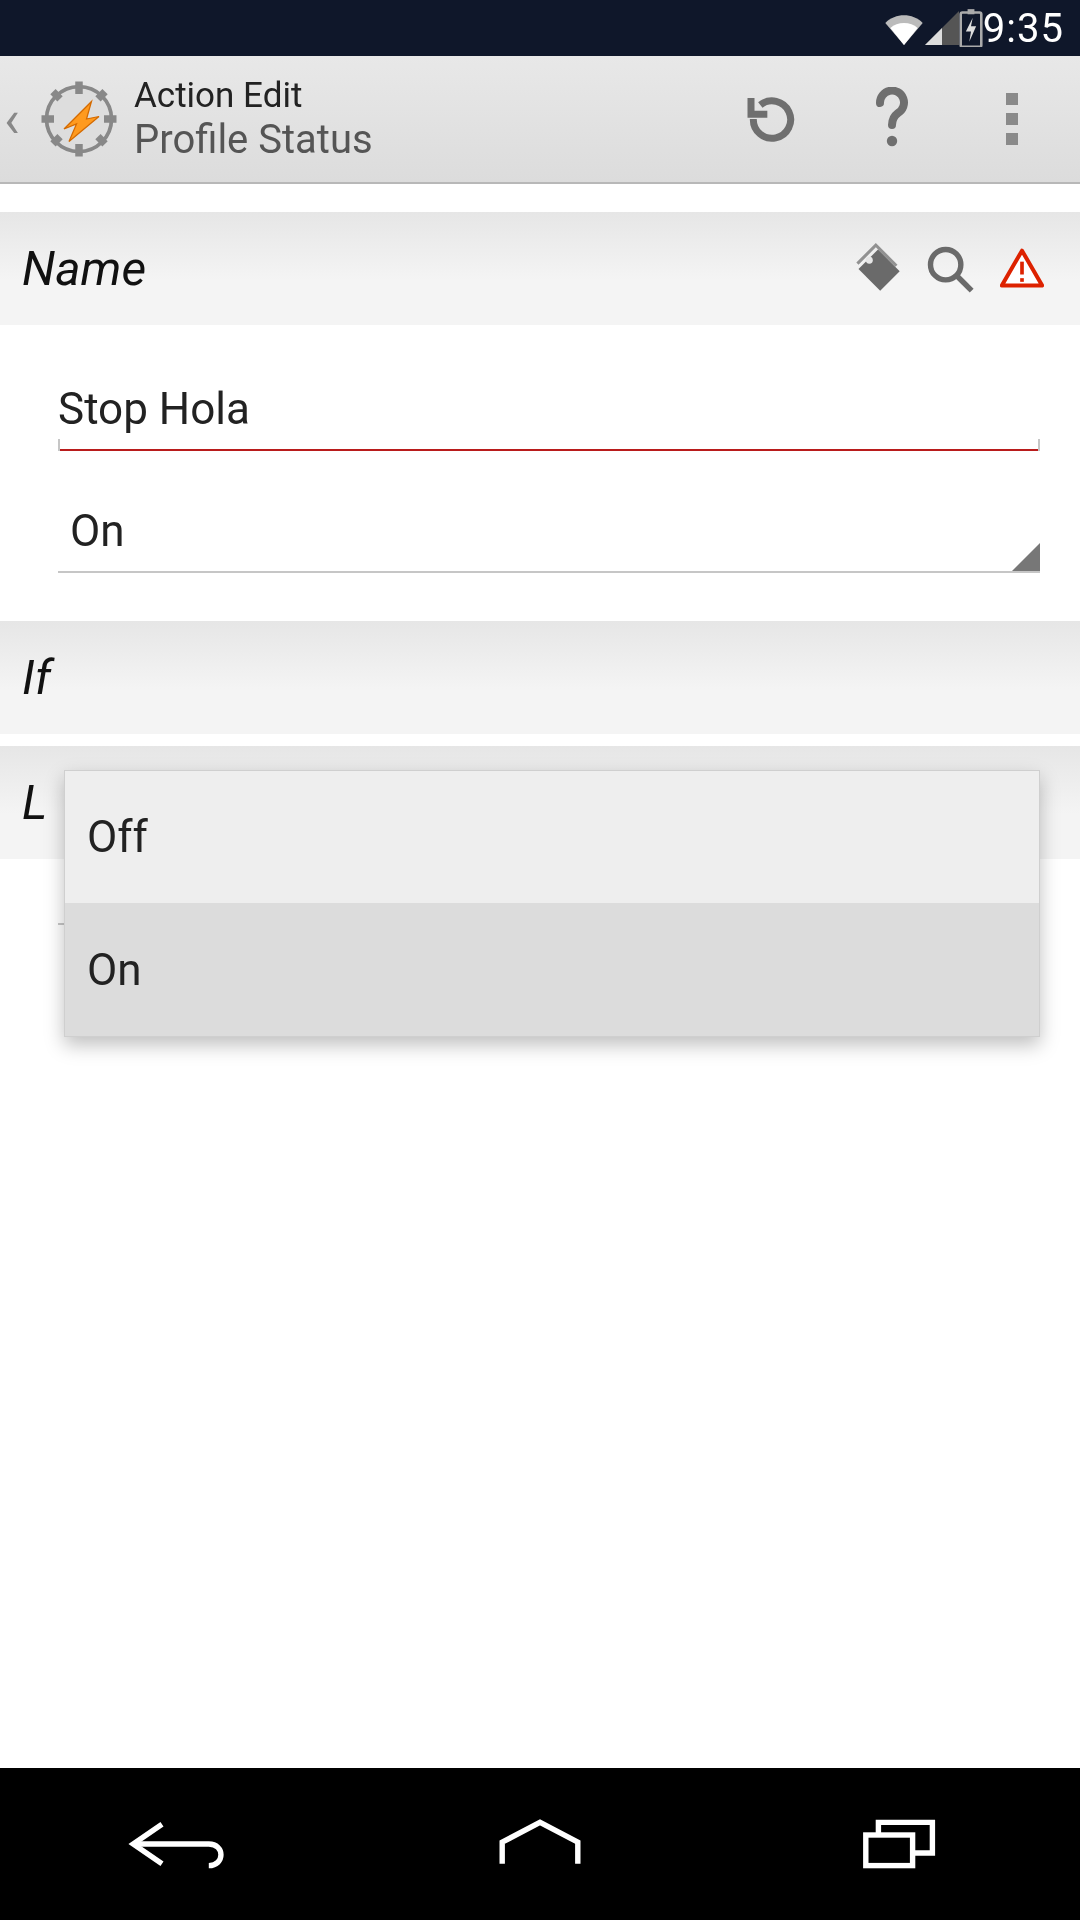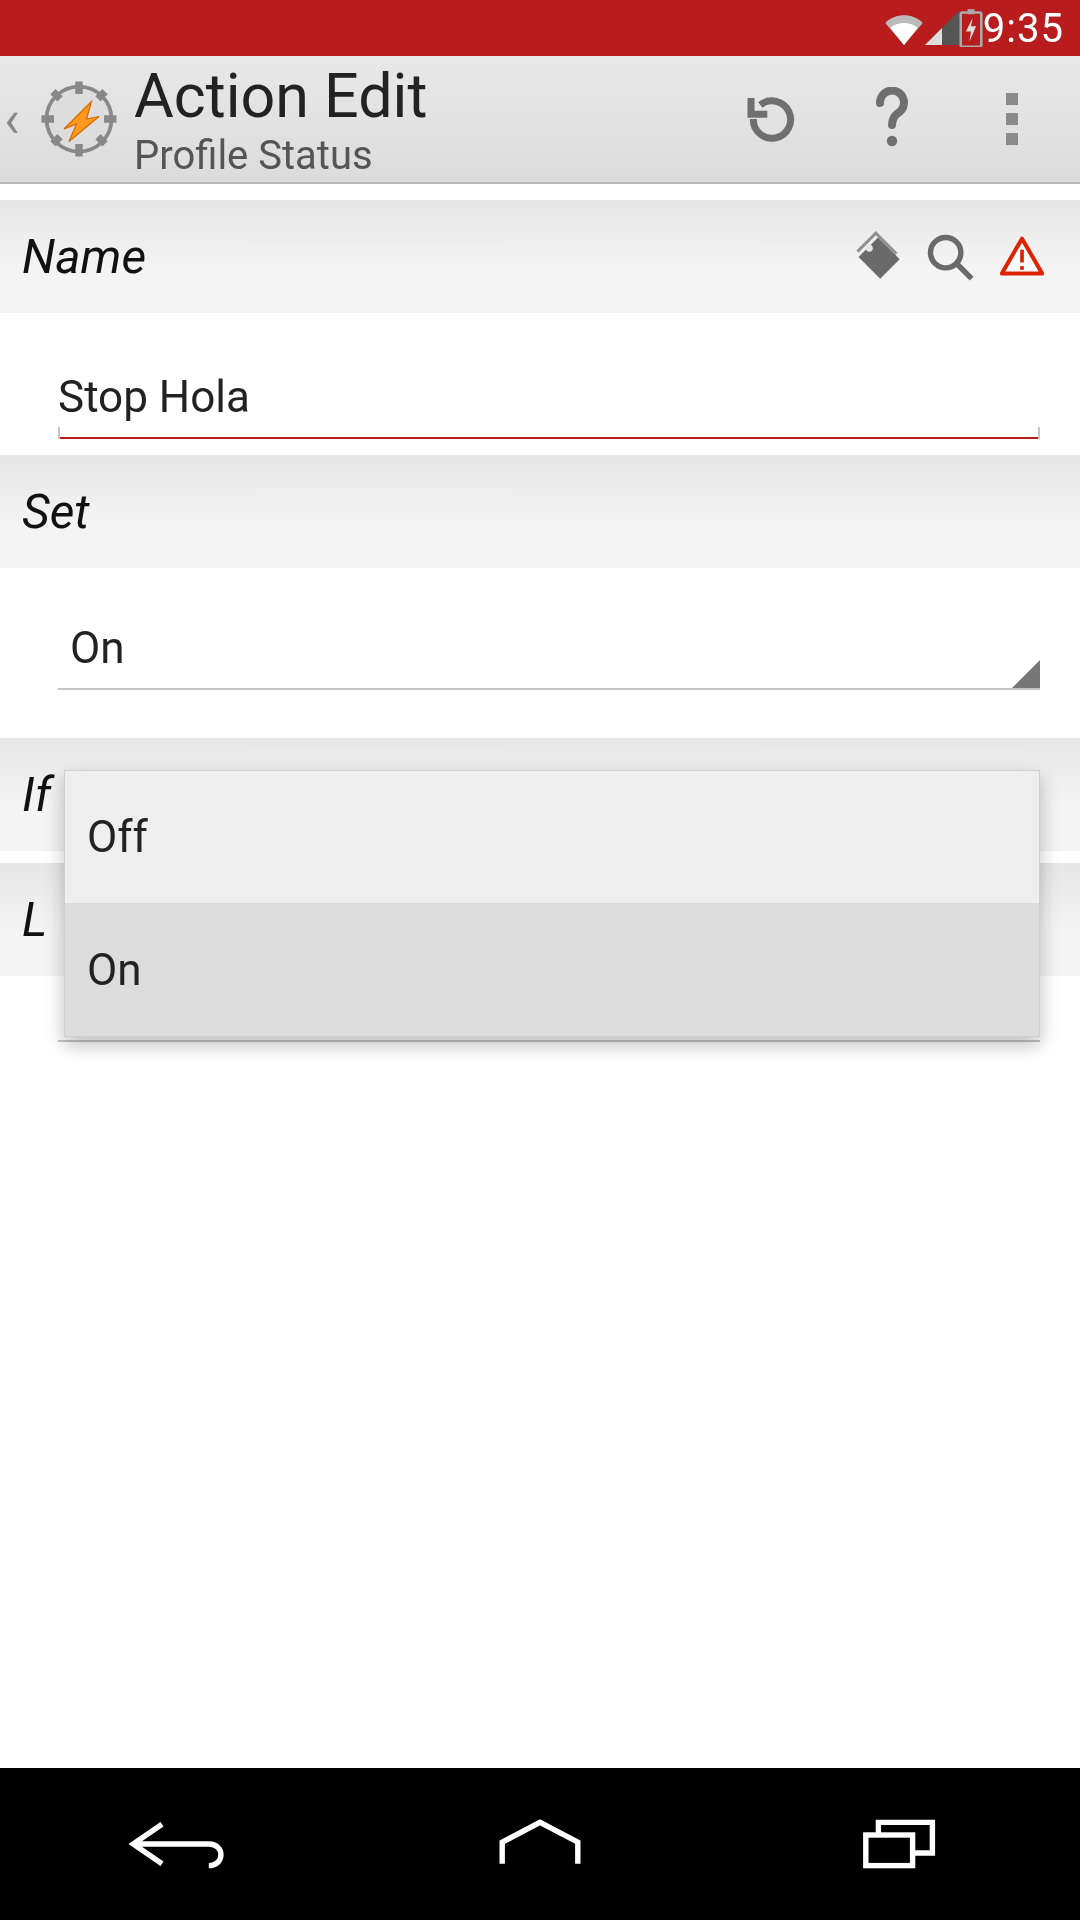--- a/index.html
+++ b/index.html
@@ -7,21 +7,21 @@
     width: 1080px;
     height: 1920px;
     font-family: Roboto, "Helvetica Neue", Arial, sans-serif;
     background: #000;
     overflow: hidden;
   }
 
   
   .status-bar {
     height: 56px;
-    background: #b91c1c;
+    background: #0f172a;
     color: #ccc;
     display: flex;
     justify-content: flex-end;
     align-items: center;
     padding: 0 16px;
     font-size: 36px;
   }
   .status-bar .time {
     color: #fff;
     font-weight: 400;
@@ -55,21 +55,21 @@
   }
   .app-icon {
     width: 90px;
     height: 90px;
     margin: 0 10px 0 2px;
     display: flex;
     align-items: center;
     justify-content: center;
   }
   .titles { flex: 0 0 auto; }
-  .title-main { font-size: 61px; color: #222; }
+  .title-main { font-size: 35px; color: #222; }
   .title-sub { font-size: 40px; color: #555; }
   .action-spacer { flex: 1; }
   .action-btn {
     width: 120px;
     height: 100px;
     display: flex;
     align-items: center;
     justify-content: center;
     color: #6f6f6f;
   }
@@ -77,21 +77,21 @@
 
   
   .section-header {
     background: linear-gradient(#e6e6e6, #f4f4f4 60%);
     font-style: italic;
     font-size: 48px;
     color: #111;
     padding: 28px 22px;
     display: flex;
     align-items: center;
-    margin-top: 16px;
+    margin-top: 28px;
   }
   .section-header:first-of-type { margin-top: 0; }
   .section-header .hdr-spacer { flex: 1; }
   .section-header .hdr-icon {
     width: 72px;
     display: flex;
     justify-content: center;
     align-items: center;
     color: #6a6a6a;
   }
@@ -305,23 +305,20 @@
     </span>
   </div>
 
   <div class="field-wrap">
     <div class="input-wrapper">
       <input type="text" class="text-input" value="Stop Hola" style="">
       <div class="input-underline"></div>
     </div>
   </div>
 
-  <div class="section-header">
-    <span>Set</span>
-  </div>
 
   <div class="spinner-wrap">
     <div class="spinner">
       <span>On</span>
     </div>
     <div class="spinner-triangle"></div>
   </div>
 
   <div class="section-header hidden-section-1">
     <span>If</span>

